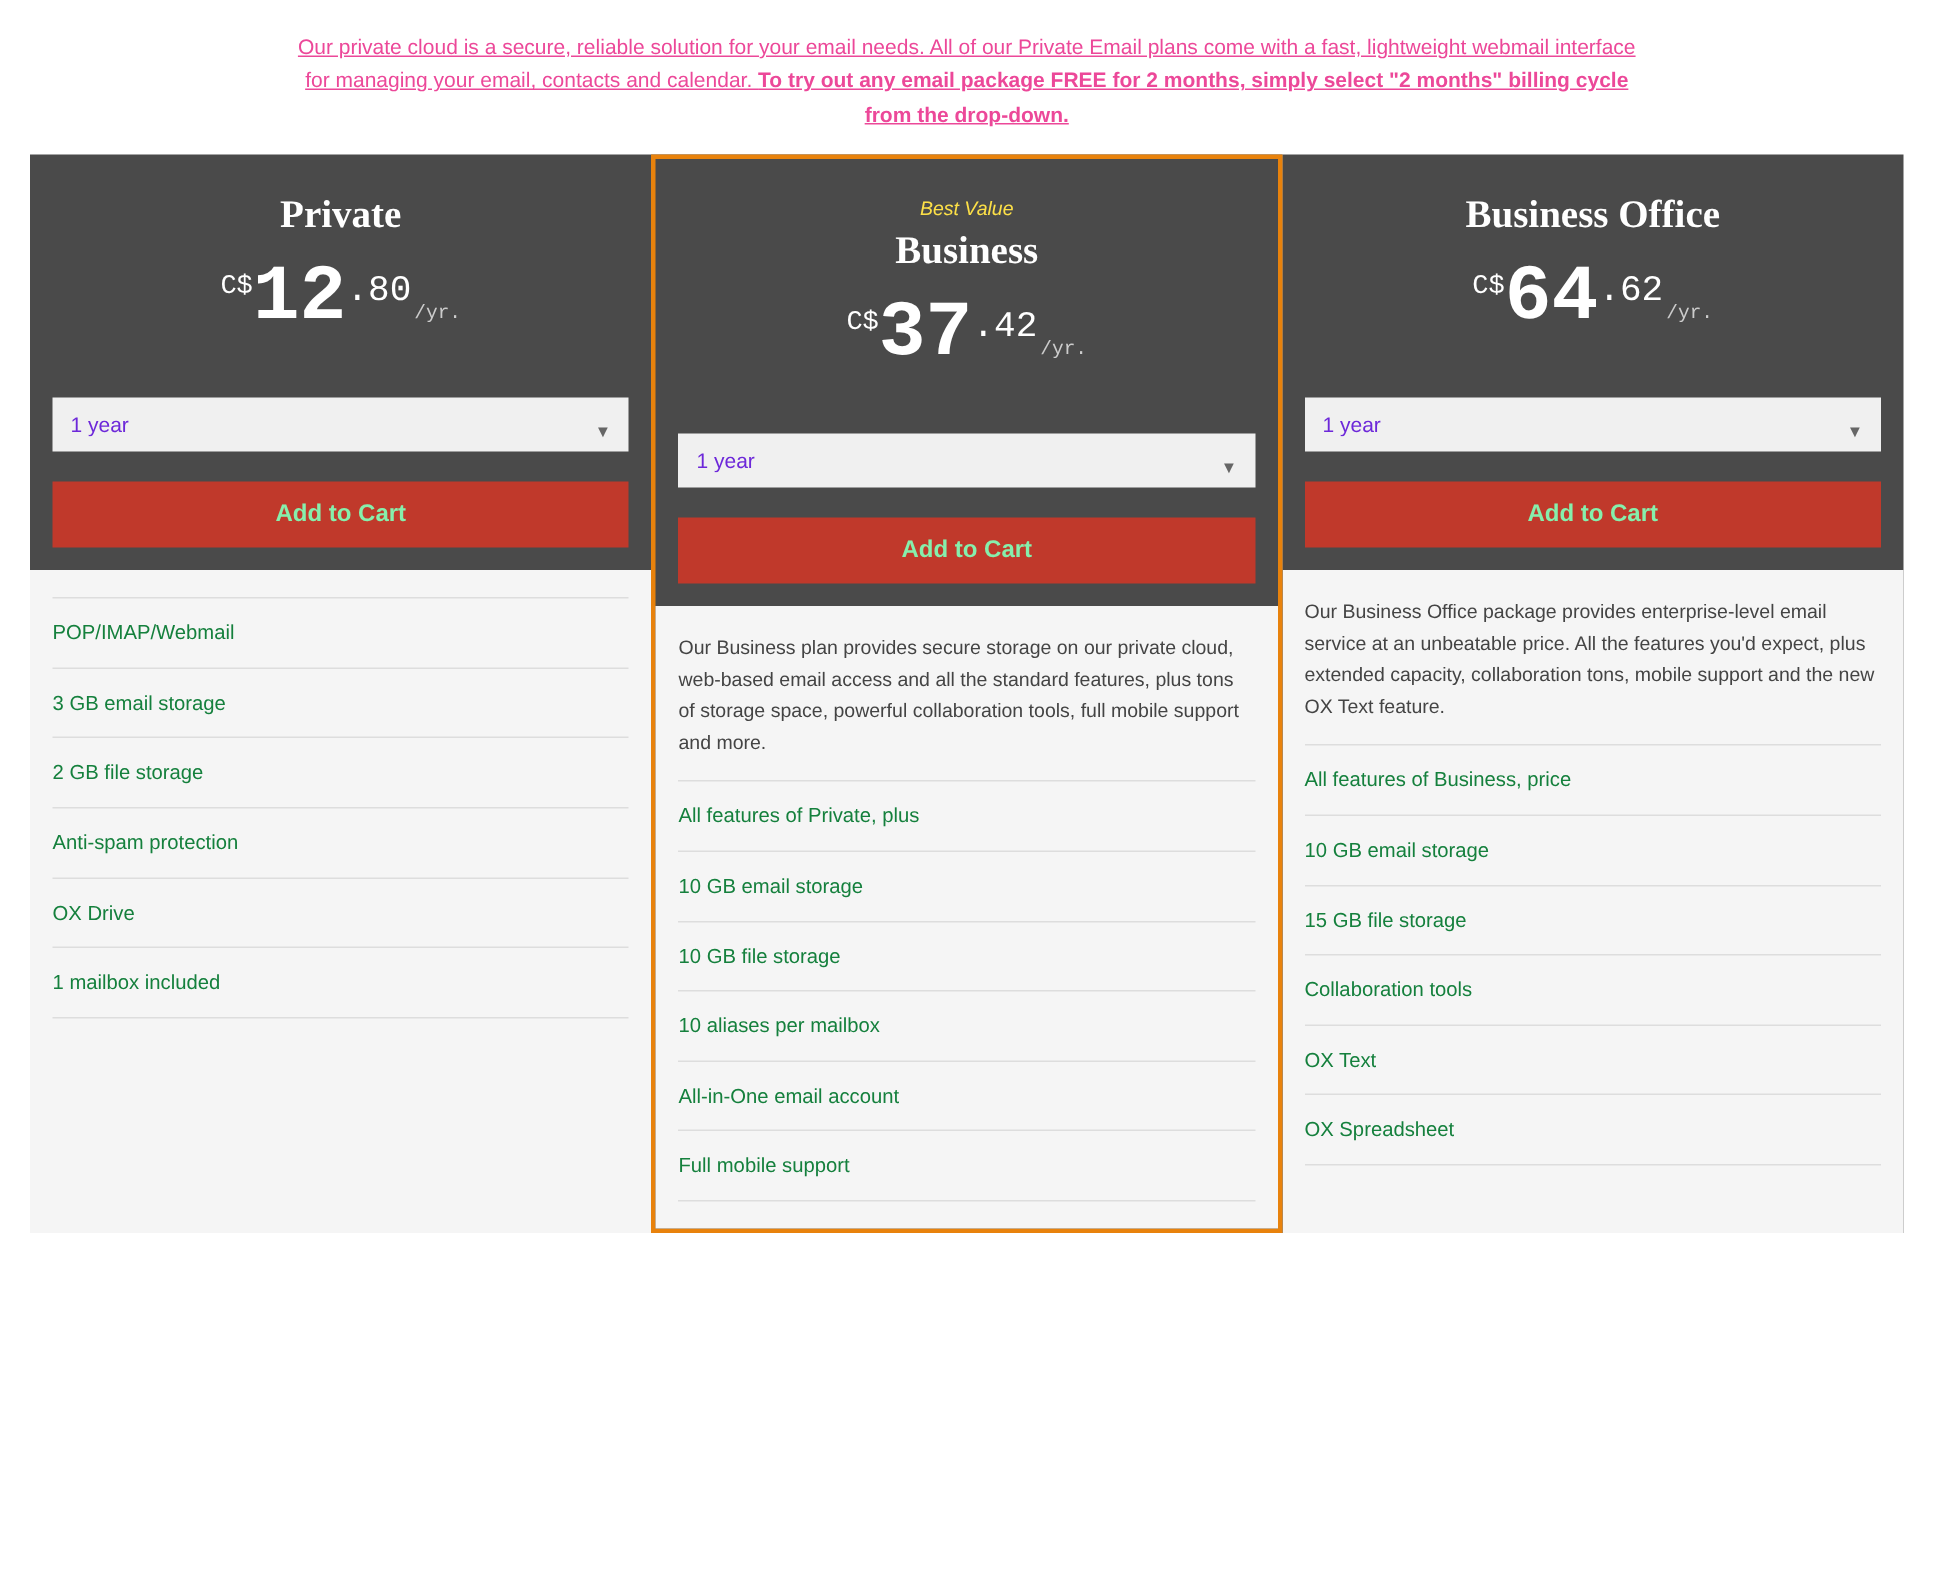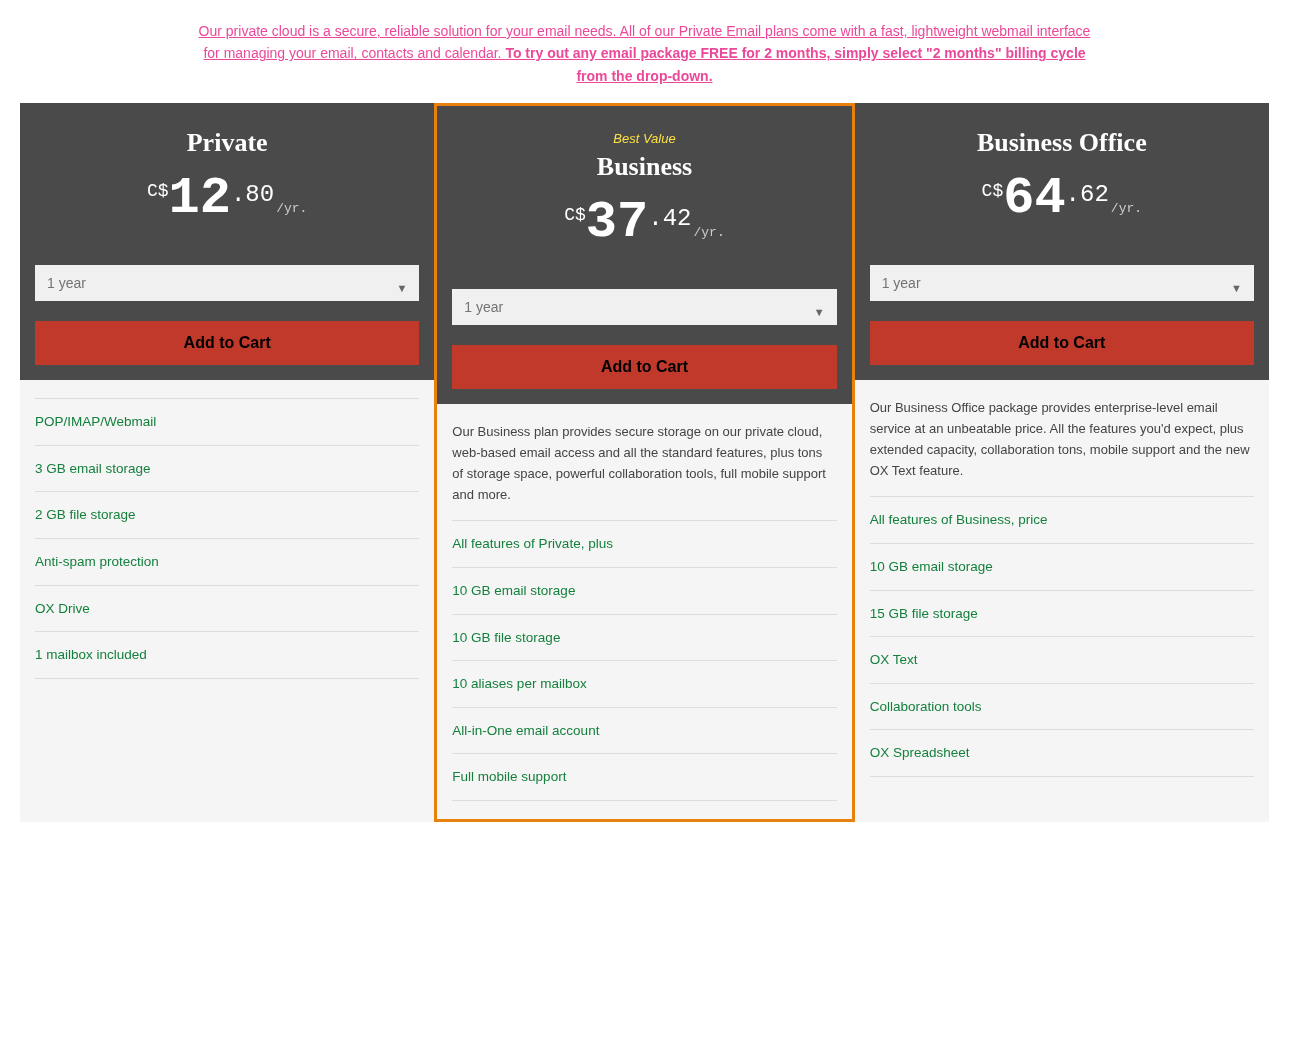--- a/index.html
+++ b/index.html
@@ -83,21 +83,21 @@
     }
     .plan-controls {
       padding: 10px 15px 15px 15px;
     }
     .year-select {
       width: 100%;
       padding: 10px 12px;
       font-size: 14px;
       border: none;
       background: #f0f0f0;
-      color: #737373;
+      color: #6d28d9;
       appearance: none;
       -webkit-appearance: none;
       cursor: pointer;
       position: relative;
       margin-bottom: 10px;
     }
     .select-wrapper {
       position: relative;
       margin-bottom: 10px;
     }
@@ -108,21 +108,21 @@
       top: 50%;
       transform: translateY(-50%);
       font-size: 11px;
       color: #666;
       pointer-events: none;
     }
     .add-to-cart-btn {
       width: 100%;
       padding: 13px;
       background: #c0392b;
-      color: #000000;
+      color: #86efac;
       border: none;
       font-size: 16px;
       font-weight: bold;
       cursor: pointer;
       text-transform: none;
     }
     .plan-body {
       background: #f5f5f5;
       color: #333;
       flex: 1;
@@ -228,19 +228,19 @@
         </select>
       </div>
       <button class="add-to-cart-btn">Add to Cart</button>
     </div>
     <div class="plan-body">
       <p class="plan-description">Our Business Office package provides enterprise-level email service at an unbeatable price. All the features you'd expect, plus extended capacity, collaboration tons, mobile support and the new OX Text feature.</p>
       <ul class="feature-list">
         <li>All features of Business, price</li>
           <li>10 GB email storage</li>
           <li>15 GB file storage</li>
+          <li>Collaboration tools</li>
           <li>OX Text</li>
-          <li>Collaboration tools</li>
           <li>OX Spreadsheet</li>
       </ul>
     </div>
   </div>
   </div>
 
 </body></html>

